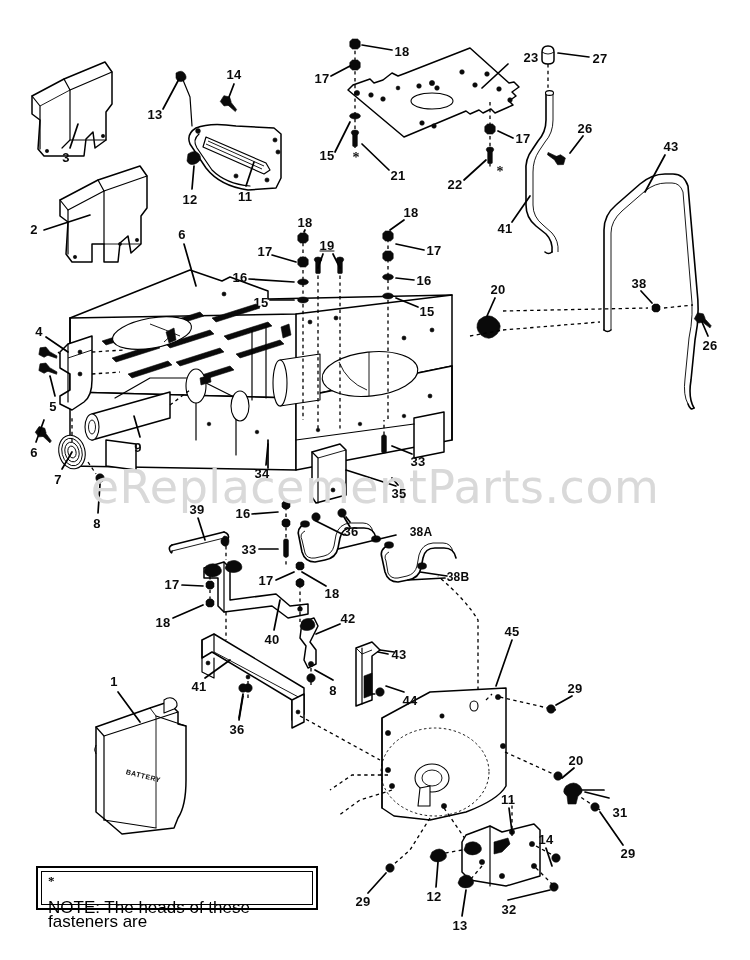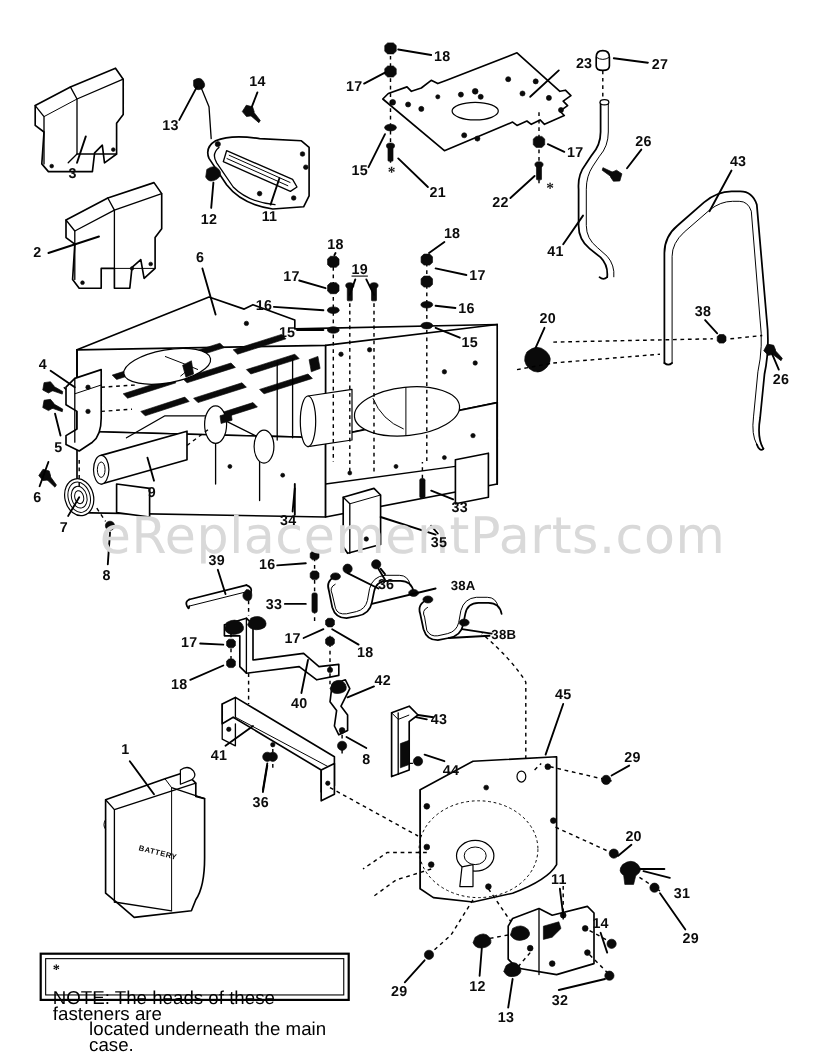--- a/index.html
+++ b/index.html
@@ -843,17 +843,16 @@
       <div class="callout" style="left: 546px; top: 839px;">14</div>
       <div class="astk" style="left: 356px; top: 158px;">*</div>
       <div class="astk" style="left: 500px; top: 172px;">*</div>
     </div>
 
   <div id="note-box">
     <div class="inner"></div>
     <div id="note-star">*</div>
     <div id="note-text">
       <span>NOTE: The heads of these fasteners are</span>
-      <span class="l2">located underneath the main case.</span>
     </div>
   </div>
 
 </div>
 
 </body></html>

